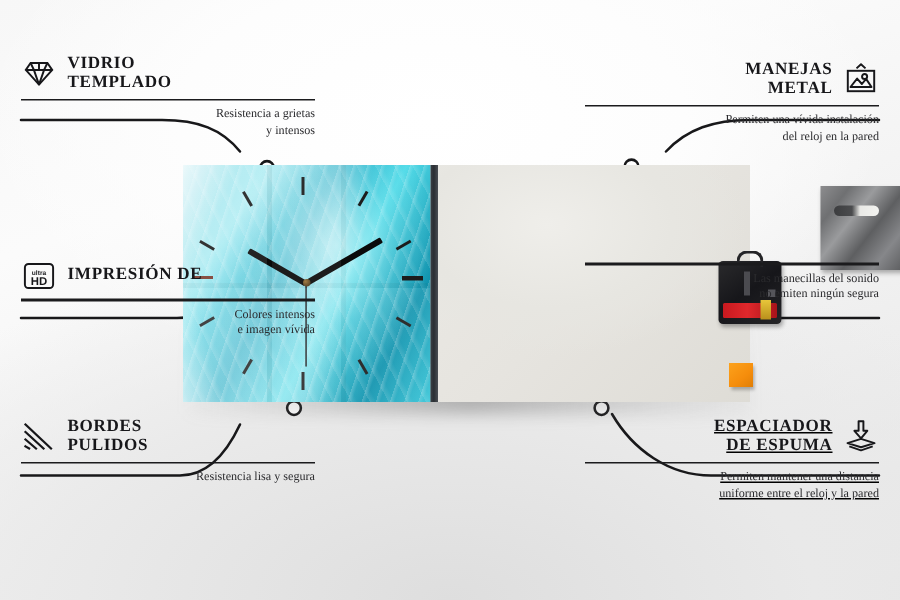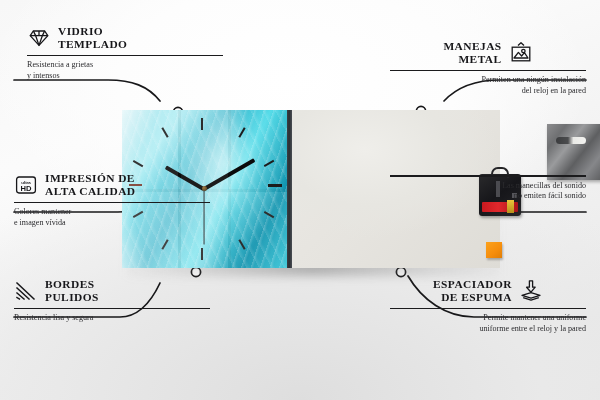--- a/index.html
+++ b/index.html
@@ -89,30 +89,31 @@
     position:absolute; left:194px; top:132px; width:16px; height:16px;
     background:linear-gradient(140deg,#fca21c 0%,#f58d0c 60%,#e07e06 100%);
     box-shadow:1px 2px 2px rgba(0,0,0,.26);
   }
 
   
   .callout { position:absolute; width:196px; }
   .callout.left  { text-align:left; }
   .callout.right { text-align:right; }
   .co-head { display:flex; align-items:center; gap:7px; }
-  .callout.right .co-head { flex-direction:row-reverse;justify-content:center; }
+  .callout.right .co-head { flex-direction:row-reverse; }
   .co-title {
     font-size:11.4px; font-weight:bold; letter-spacing:.45px;
     color:#17171a; line-height:13.4px; text-transform:uppercase;
     font-family:"Liberation Serif", serif;
   }
   .co-rule { height:1.5px; background:#1b1b1d; margin:3px 0 4px; }
   .co-desc {
     font-size:8.1px; color:#2b2b2e; line-height:10.4px;
     font-family:"Liberation Serif", serif;
+    text-align:right;
   }
   .co-icon { width:24px; height:24px; flex:0 0 24px; }
   .co-icon svg { display:block; width:24px; height:24px; }
 
   #wires { position:absolute; inset:0; pointer-events:none; }
 </style>
 </head>
 <body>
 
 <div id="stage">
@@ -169,21 +170,21 @@
         <div class="mech-loop"></div>
         <div class="mech-shaft"></div>
         <div class="mech-bar"></div>
         <div class="mech-batt"></div>
         <div class="mech-dot"></div>
       </div>
       <div class="foam"></div>
     </div>
   </div>
 
-  <div class="callout left" style="left:14px; top:25px;margin-left:13px;">
+  <div class="callout left" style="left:14px; top:36px;">
     <div class="co-head">
       <span class="co-icon">
         <svg viewBox="0 0 24 24" fill="none" stroke="#17171a" stroke-width="1.3">
           <path d="M3.2 9.6 L12 19.4 L20.8 9.6 L17.6 5 H6.4 Z"></path>
           <path d="M3.2 9.6 H20.8"></path>
             <path d="M6.4 5 L8.6 9.6 L12 19.4"></path>
           <path d="M17.6 5 L15.4 9.6 L12 19.4"></path>
             <path d="M12 5 V9.6"></path>
         </svg>
       </span>
@@ -195,24 +196,24 @@
 
   <div class="callout left" style="left:14px; top:172px;">
     <div class="co-head">
       <span class="co-icon">
         <svg viewBox="0 0 24 24">
           <rect x="2.6" y="4" width="18.8" height="16" rx="2.4" fill="none" stroke="#17171a" stroke-width="1.3"></rect>
           <text x="12" y="11" font-family="Liberation Sans, sans-serif" font-size="4.4" font-weight="bold" fill="#17171a" text-anchor="middle">ultra</text>
           <text x="12" y="18" font-family="Liberation Sans, sans-serif" font-size="7.6" font-weight="bold" fill="#17171a" text-anchor="middle">HD</text>
         </svg>
       </span>
-      <span class="co-title"><span>IMPRESIÓN DE</span><br><span>ALTA CALIDAD</span></span>
-    </div>
-    <div class="co-rule"></div>
-    <div class="co-desc"><span>Colores mantener</span><br><span>e imagen vívida</span></div>
+      <span class="co-title"><span>IMPRESIÓN DE</span><br></span>
+    </div>
+    <div class="co-rule"></div>
+    <div class="co-desc"><span>Colores intensos</span><br><span>e imagen vívida</span></div>
   </div>
 
   <div class="callout left" style="left:14px; top:278px;">
     <div class="co-head">
       <span class="co-icon">
         <svg viewBox="0 0 24 24" stroke="#17171a" stroke-width="1.5" fill="none" stroke-linecap="square">
           <path d="M3 4 L20 20"></path>
             <path d="M3 9 L15 20"></path>
             <path d="M3 14 L10 20"></path>
             <path d="M3 18.6 L5.4 20"></path>
@@ -230,36 +231,36 @@
         <svg viewBox="0 0 24 24" fill="none" stroke="#17171a" stroke-width="1.3">
           <path d="M9 4.6 L12 1.8 L15 4.6" stroke-linejoin="round"></path>
           <rect x="3.2" y="6.2" width="17.6" height="13.6"></rect>
           <path d="M5 17 L9.4 11.4 L12.6 15 L15.4 11.6 L19 17 Z" stroke-linejoin="round"></path>
           <circle cx="14.4" cy="10" r="1.7"></circle>
         </svg>
       </span>
       <span class="co-title"><span>MANEJAS</span><br><span>METAL</span></span>
     </div>
     <div class="co-rule"></div>
-    <div class="co-desc"><span>Permiten una ningún instalación</span><br><span>del reloj en la pared</span></div>
+    <div class="co-desc"><span>Permiten una vívida instalación</span><br><span>del reloj en la pared</span></div>
   </div>
 
   <div class="callout right" style="left:390px; top:172px;">
     <div class="co-rule"></div>
-    <div class="co-desc"><span>Las manecillas del sonido</span><br><span>no emiten fácil sonido</span></div>
-  </div>
-
-  <div class="callout right" style="left:390px; top:278px;">
+    <div class="co-desc"><span>Las manecillas del sonido</span><br><span>no emiten ningún segura</span></div>
+  </div>
+
+  <div class="callout right" style="left:390px; top:278px;text-decoration:underline;">
     <div class="co-head">
       <span class="co-icon">
         <svg viewBox="0 0 24 24" fill="none" stroke="#17171a" stroke-width="1.3" stroke-linejoin="round">
           <path d="M10.4 1.8 h3.2 v6.4 h2.6 L12 13.2 L7.6 8.2 h2.8 z"></path>
           <path d="M12 13.6 L21 16.4 L12 19.2 L3 16.4 Z"></path>
           <path d="M4.2 18.6 L12 21.2 L19.8 18.6"></path>
         </svg>
       </span>
       <span class="co-title"><span>ESPACIADOR</span><br><span>DE ESPUMA</span></span>
     </div>
     <div class="co-rule"></div>
-    <div class="co-desc"><span>Permite mantener una uniforme</span><br><span>uniforme entre el reloj y la pared</span></div>
+    <div class="co-desc"><span>Permiten mantener una distancia</span><br><span>uniforme entre el reloj y la pared</span></div>
   </div>
 
 </div>
 
 </body></html>

